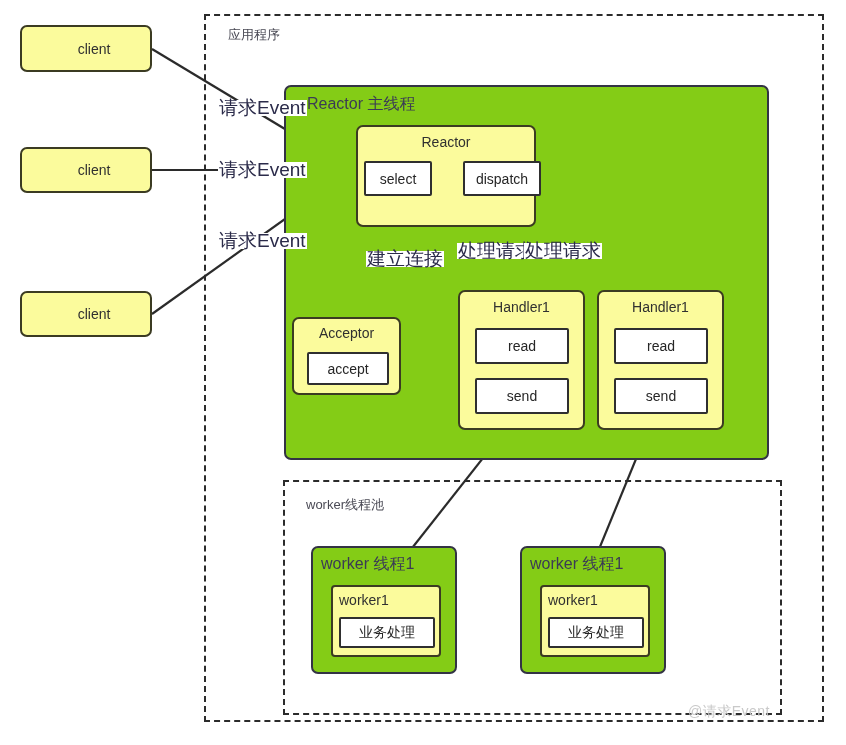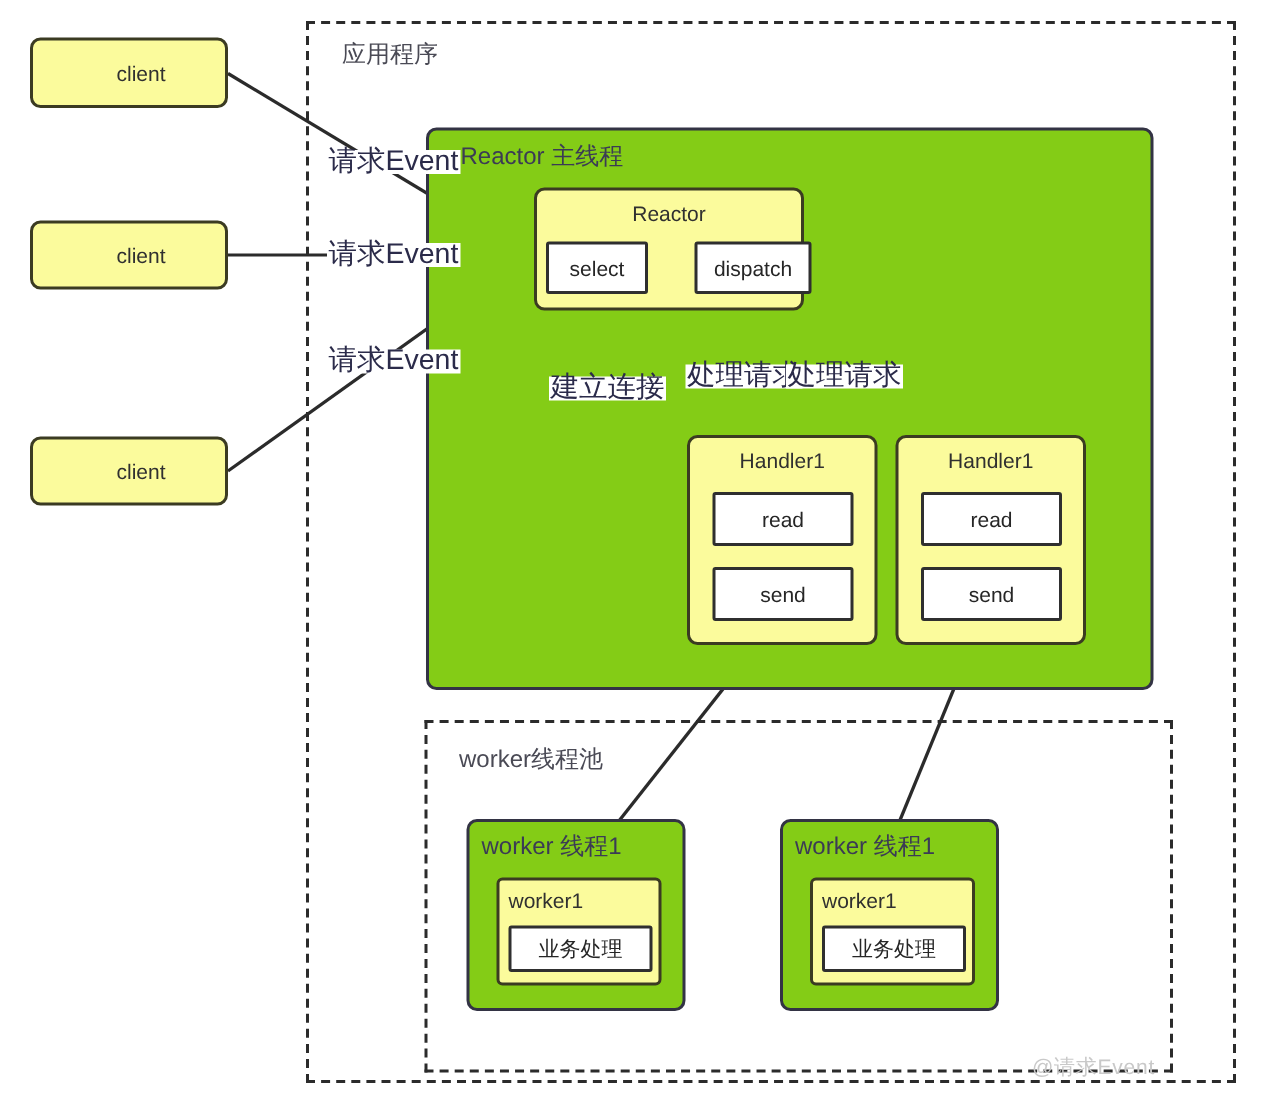--- a/index.html
+++ b/index.html
@@ -8,21 +8,21 @@
   .abs{position:absolute;box-sizing:border-box;}
 
   
   .dashed{
     border:2px dashed #2b2b2b;
     background:transparent;
   }
   .dashed-label{
     position:absolute;
     color:#4a4a55;
-    font-size:16px;
+    font-size:13px;
     white-space:nowrap;
   }
 
   
   .purple{
     background:#84cc16;
     border:2px solid #333344;
     border-radius:7px;
     text-decoration:underline;
   }
@@ -137,26 +137,30 @@
   <div class="abs yellow client" style="left:20px;top:25px;width:132px;height:47px;">
     <span>client</span>
   </div>
   <div class="abs yellow client" style="left:20px;top:147px;width:132px;height:46px;">
     <span>client</span>
   </div>
   <div class="abs yellow client" style="left:20px;top:291px;width:132px;height:46px;">
     <span>client</span>
   </div>
 
-  <div class="abs yellow" style="left:356px;top:125px;width:180px;height:82px;">
+  <div class="abs yellow" style="left:356px;top:125px;width:180px;height:102px;">
     <div class="box-title" style="top:7px;">Reactor</div>
     <div class="abs white" style="left:6px;top:34px;width:68px;height:35px;">select</div>
     <div class="abs white" style="left:90px;top:34px;width:78px;height:35px;margin-left:15px;">dispatch</div>
   </div>
 
+  <div class="abs yellow" style="left:292px;top:317px;width:109px;height:78px;">
+    <div class="box-title" style="top:6px;">Acceptor</div>
+    <div class="abs white" style="left:13px;top:33px;width:82px;height:33px;">accept</div>
+  </div>
 
   <div class="abs yellow" style="left:458px;top:290px;width:127px;height:140px;">
     <div class="box-title" style="top:7px;">Handler1</div>
     <div class="abs white" style="left:15px;top:36px;width:94px;height:36px;">read</div>
     <div class="abs white" style="left:15px;top:86px;width:94px;height:36px;">send</div>
   </div>
 
   <div class="abs yellow" style="left:597px;top:290px;width:127px;height:140px;">
     <div class="box-title" style="top:7px;">Handler1</div>
     <div class="abs white" style="left:15px;top:36px;width:94px;height:36px;">read</div>

